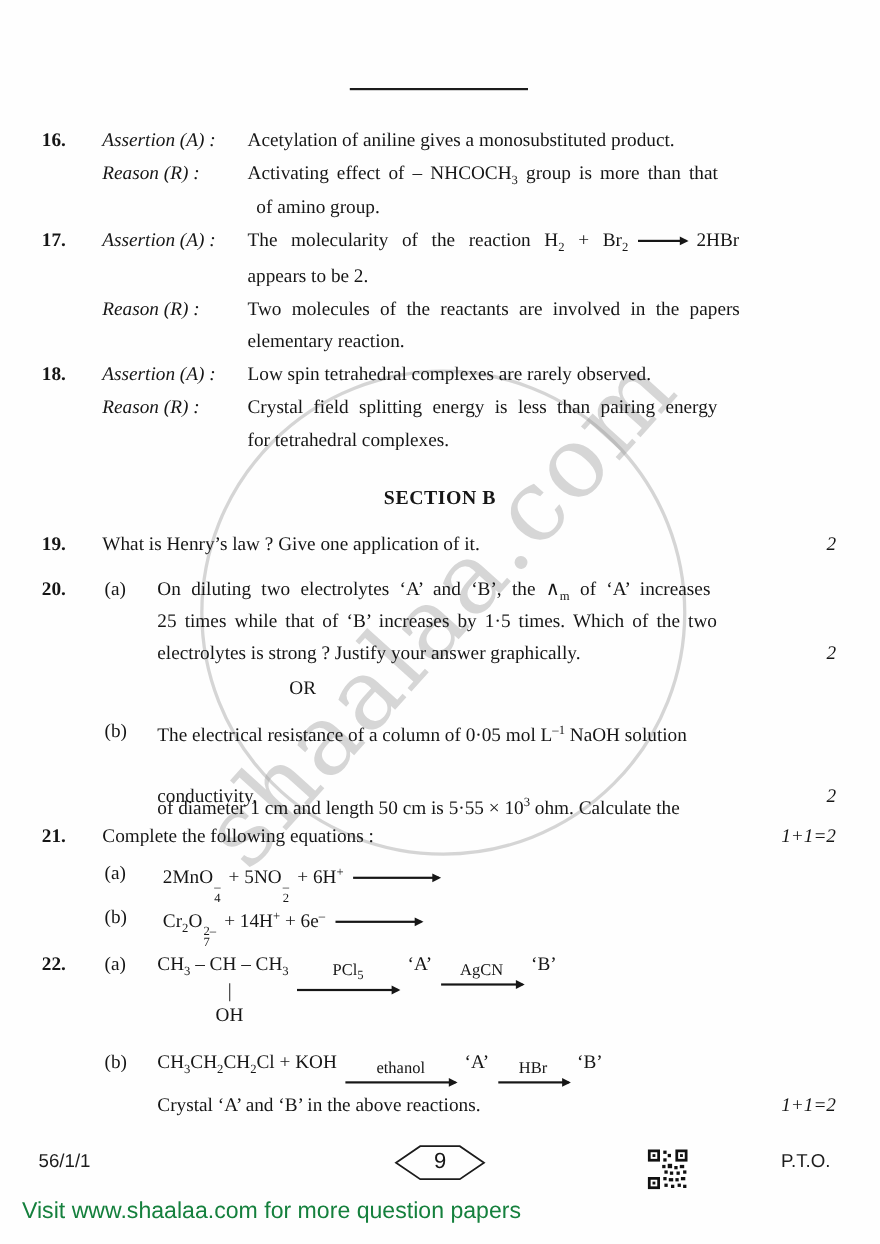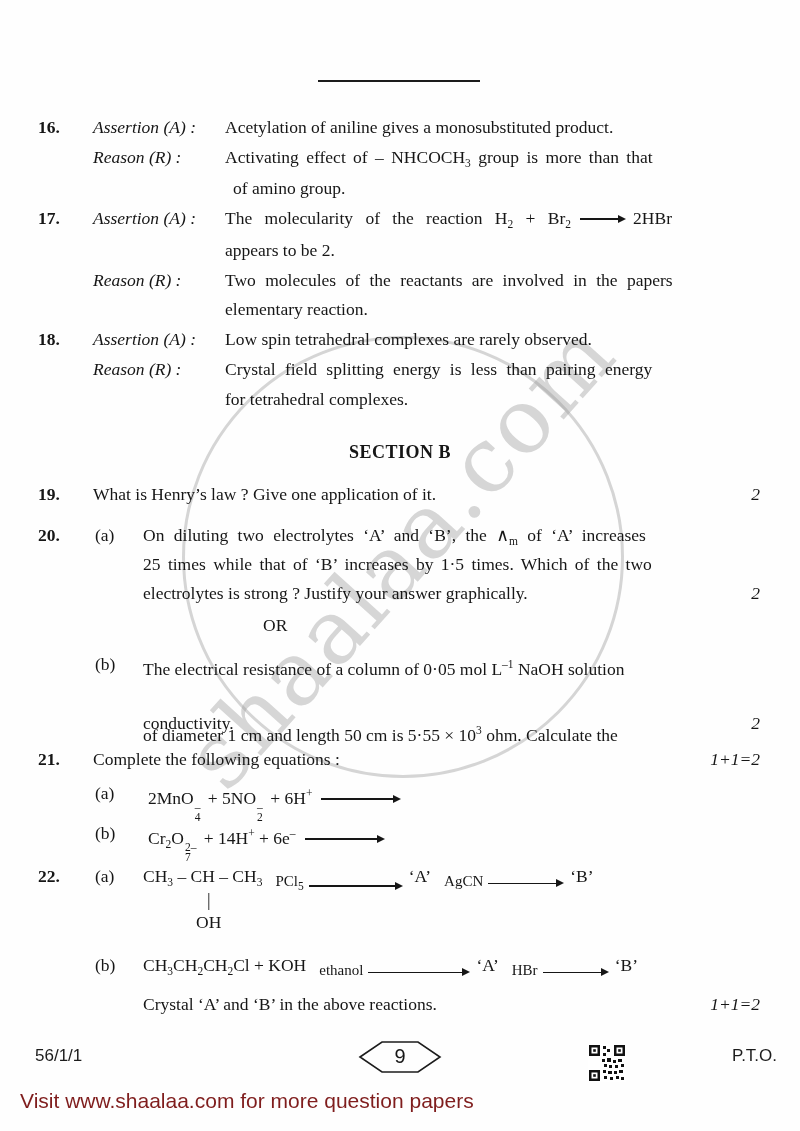--- a/index.html
+++ b/index.html
@@ -34,35 +34,35 @@
   
   .sb{font-size:11.5px;vertical-align:-4px;}
   .sp{font-size:11.5px;vertical-align:7px;}
   .stk{display:inline-flex;flex-direction:column;align-items:flex-start;
     font-size:11.5px;line-height:10px;vertical-align:-7px;margin:0 3px 0 1px;}
   
   .arrow-line{display:inline-block;position:relative;height:1.6px;background:#161616;
     vertical-align:4px;margin:0 9px;}
   .arrow-line::after{content:"";position:absolute;right:-2px;top:-3.4px;width:0;height:0;
     border-left:8px solid #161616;border-top:4px solid transparent;border-bottom:4px solid transparent;}
-  .rxn-arrow{display:inline-flex;flex-direction:row;align-items:center;
+  .rxn-arrow{display:inline-flex;flex-direction:column;align-items:center;
     vertical-align:-4px;margin:0 8px;}
   .rxn-arrow .alabel{font-size:15px;line-height:15px;padding:0 5px;white-space:nowrap;}
   .rxn-arrow .shaft{position:relative;height:1.6px;background:#161616;margin-top:4px;width:100%;min-width:60px;}
   .rxn-arrow .shaft::after{content:"";position:absolute;right:-2px;top:-3.4px;width:0;height:0;
     border-left:8px solid #161616;border-top:4px solid transparent;border-bottom:4px solid transparent;}
   .bond{font-size:18px;}
   
   .footer-sans{font-family:"Liberation Sans",sans-serif;font-size:17px;color:#1c1c1c;}
   .page-hex{position:absolute;left:358px;top:1039px;width:84px;height:36px;}
   .page-hex .pnum{position:absolute;left:0;top:0;width:84px;height:36px;line-height:34px;
     text-align:center;font-family:"Liberation Sans",sans-serif;font-size:20px;color:#161616;}
   .qr{position:absolute;left:588px;top:1044px;width:38px;height:38px;}
   .site-note{position:absolute;left:20px;top:1089px;
-    font-family:"Liberation Sans",sans-serif;font-size:21px;color:#7f1d1d;}
+    font-family:"Liberation Sans",sans-serif;font-size:21px;color:#15803d;}
 </style>
 </head>
 <body>
 
 <div class="sheet">
 
   <div class="wm-circle"></div>
   <div class="wm-text">shaalaa.com</div>
 
   <div class="top-rule"></div>
@@ -236,17 +236,17 @@
         <rect x="15" y="26" width="3" height="3"></rect>
       <rect x="20" y="27" width="4" height="3"></rect>
         <rect x="26" y="27" width="3" height="3"></rect>
         <rect x="31" y="26" width="4" height="3"></rect>
       <rect x="16" y="32" width="3" height="3"></rect>
         <rect x="22" y="33" width="3" height="3"></rect>
         <rect x="28" y="32" width="3" height="3"></rect>
         <rect x="33" y="33" width="3" height="3"></rect>
     </g>
   </svg>
-  <span class="footer-sans" style="position:absolute;left:732px;top:1046px">P.T.O.</span>
+  <span class="footer-sans" style="position:absolute;left:710px;top:1046px">P.T.O.</span>
 
   <div class="site-note">Visit www.shaalaa.com for more question papers</div>
 
 </div>
 
 </body></html>

